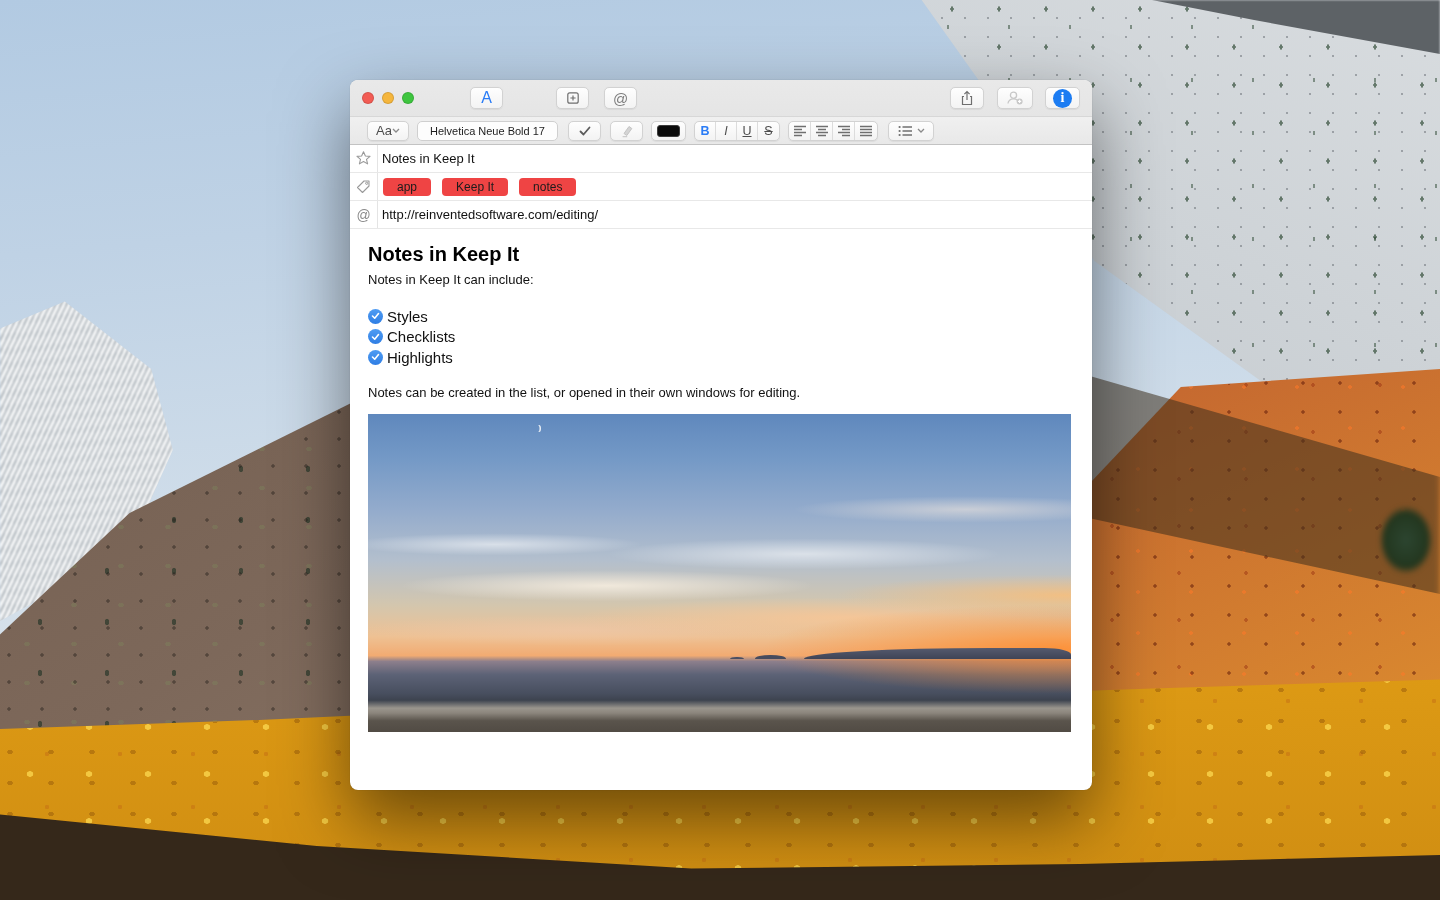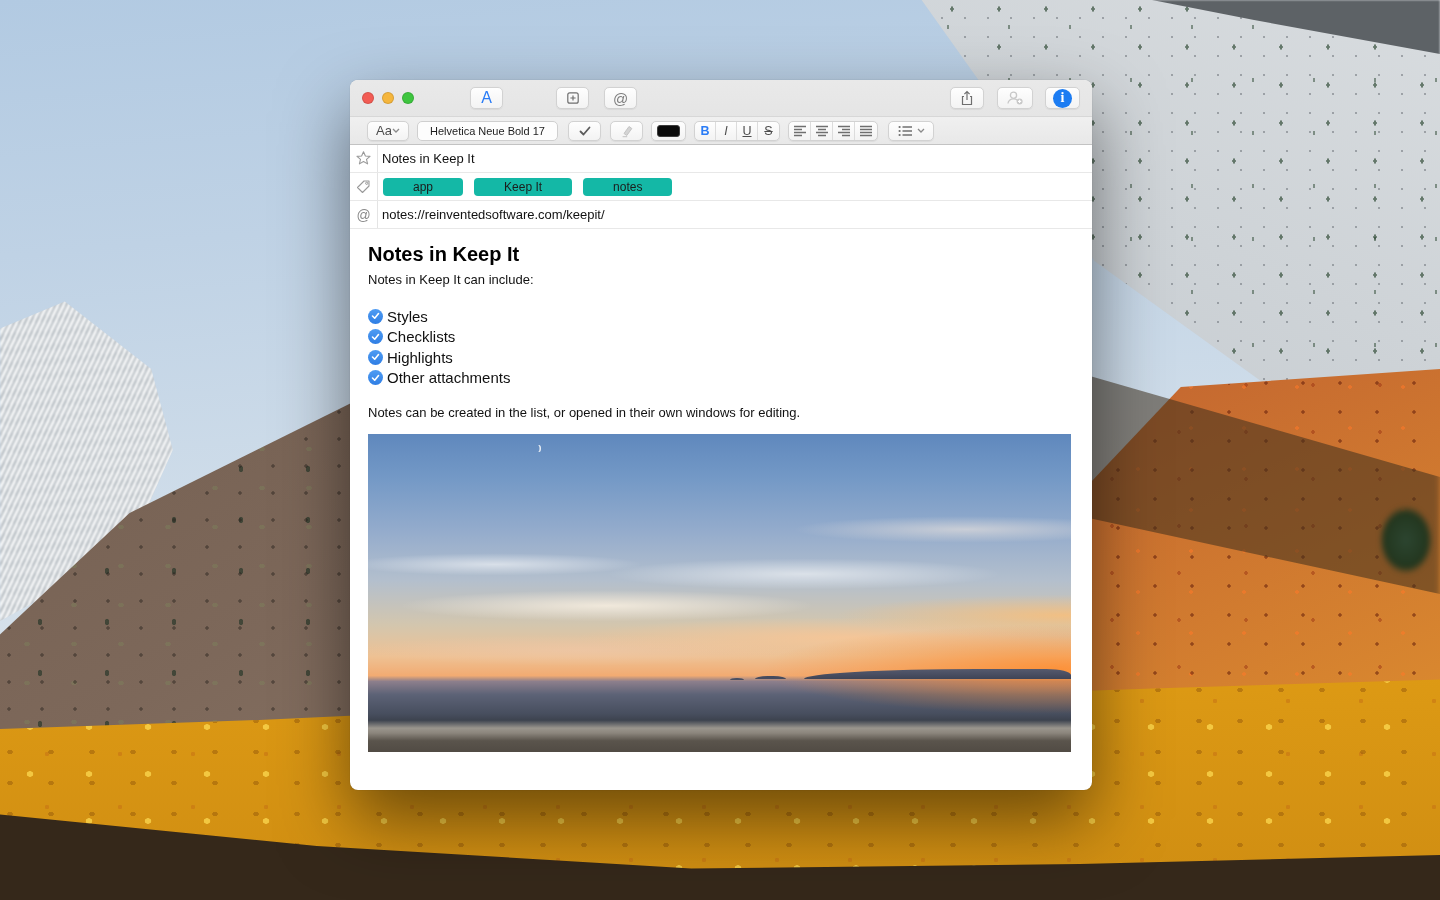--- a/index.html
+++ b/index.html
@@ -131,21 +131,21 @@
   .seg .u { text-decoration:underline; }
   .seg .s { text-decoration:line-through; }
   .btn-list { width:46px; margin-left:10px; gap:4px; }
 
   
   .meta-row { height:28px; display:flex; align-items:stretch; border-bottom:1px solid #e8e8e8; background:#fff; }
   .meta-icon { width:28px; display:flex; align-items:center; justify-content:center;
     border-right:1px solid #e4e4e4; color:#9a9a9a; flex:none; }
   .meta-body { display:flex; align-items:center; padding-left:4px; flex:1; font-size:13px; color:#111; }
   .meta-body.tags { gap:11px; padding-left:5px; }
-  .tag-pill { background:#14b8a6; border-radius:4px; padding:2px 30px; font-size:12px; color:#1c1c1c; }
+  .tag-pill { background:#ef4444; border-radius:4px; padding:2px 14px; font-size:12px; color:#1c1c1c; }
   .at-glyph { font-size:14px; color:#8a8a8a; }
 
   
   .content { padding:0 21px 0 18px; background:#fff; }
   .note-h1 { margin-top:14px; font-size:20px; font-weight:bold; color:#000; }
   .note-p { margin-top:6px; font-size:13px; color:#111; }
   .checklist { list-style:none; margin-top:19px; }
   .check-item { display:flex; align-items:center; height:20.5px; }
   .check-circle { width:15px; height:15px; border-radius:50%; flex:none;
     background:linear-gradient(180deg,#4f9cf3,#2f7ee4); display:flex; align-items:center; justify-content:center; }
@@ -334,21 +334,21 @@
       <span class="tag-pill">Keep It</span>
       <span class="tag-pill">notes</span>
     </div>
   </div>
 
   <div class="meta-row">
     <div class="meta-icon">
       <span class="at-glyph">@</span>
     </div>
     <div class="meta-body">
-      <span>notes://reinventedsoftware.com/keepit/</span>
+      <span>http://reinventedsoftware.com/editing/</span>
     </div>
   </div>
 
   <div class="content">
     <div class="note-h1">Notes in Keep It</div>
     <div class="note-p">Notes in Keep It can include:</div>
 
     <ul class="checklist">
       <li class="check-item">
         <span class="check-circle">
@@ -367,28 +367,20 @@
         <span class="check-label">Checklists</span>
       </li>
       <li class="check-item">
         <span class="check-circle">
           <svg width="9" height="8" viewBox="0 0 9 8">
               <path d="M1.5 4 L3.7 6.2 L7.5 1.6" fill="none" stroke="#fff" stroke-width="1.6" stroke-linecap="round" stroke-linejoin="round"></path>
             </svg>
         </span>
         <span class="check-label">Highlights</span>
       </li>
-      <li class="check-item">
-        <span class="check-circle">
-          <svg width="9" height="8" viewBox="0 0 9 8">
-              <path d="M1.5 4 L3.7 6.2 L7.5 1.6" fill="none" stroke="#fff" stroke-width="1.6" stroke-linecap="round" stroke-linejoin="round"></path>
-            </svg>
-        </span>
-        <span class="check-label">Other attachments</span>
-      </li>
     </ul>
 
     <div class="note-p note-outro">Notes can be created in the list, or opened in their own windows for editing.</div>
 
     <div class="photo">
       <div class="photo-sky"></div>
       <div class="headland"></div>
       <div class="islet"></div>
       <div class="islet2"></div>
       <div class="moon"></div>

